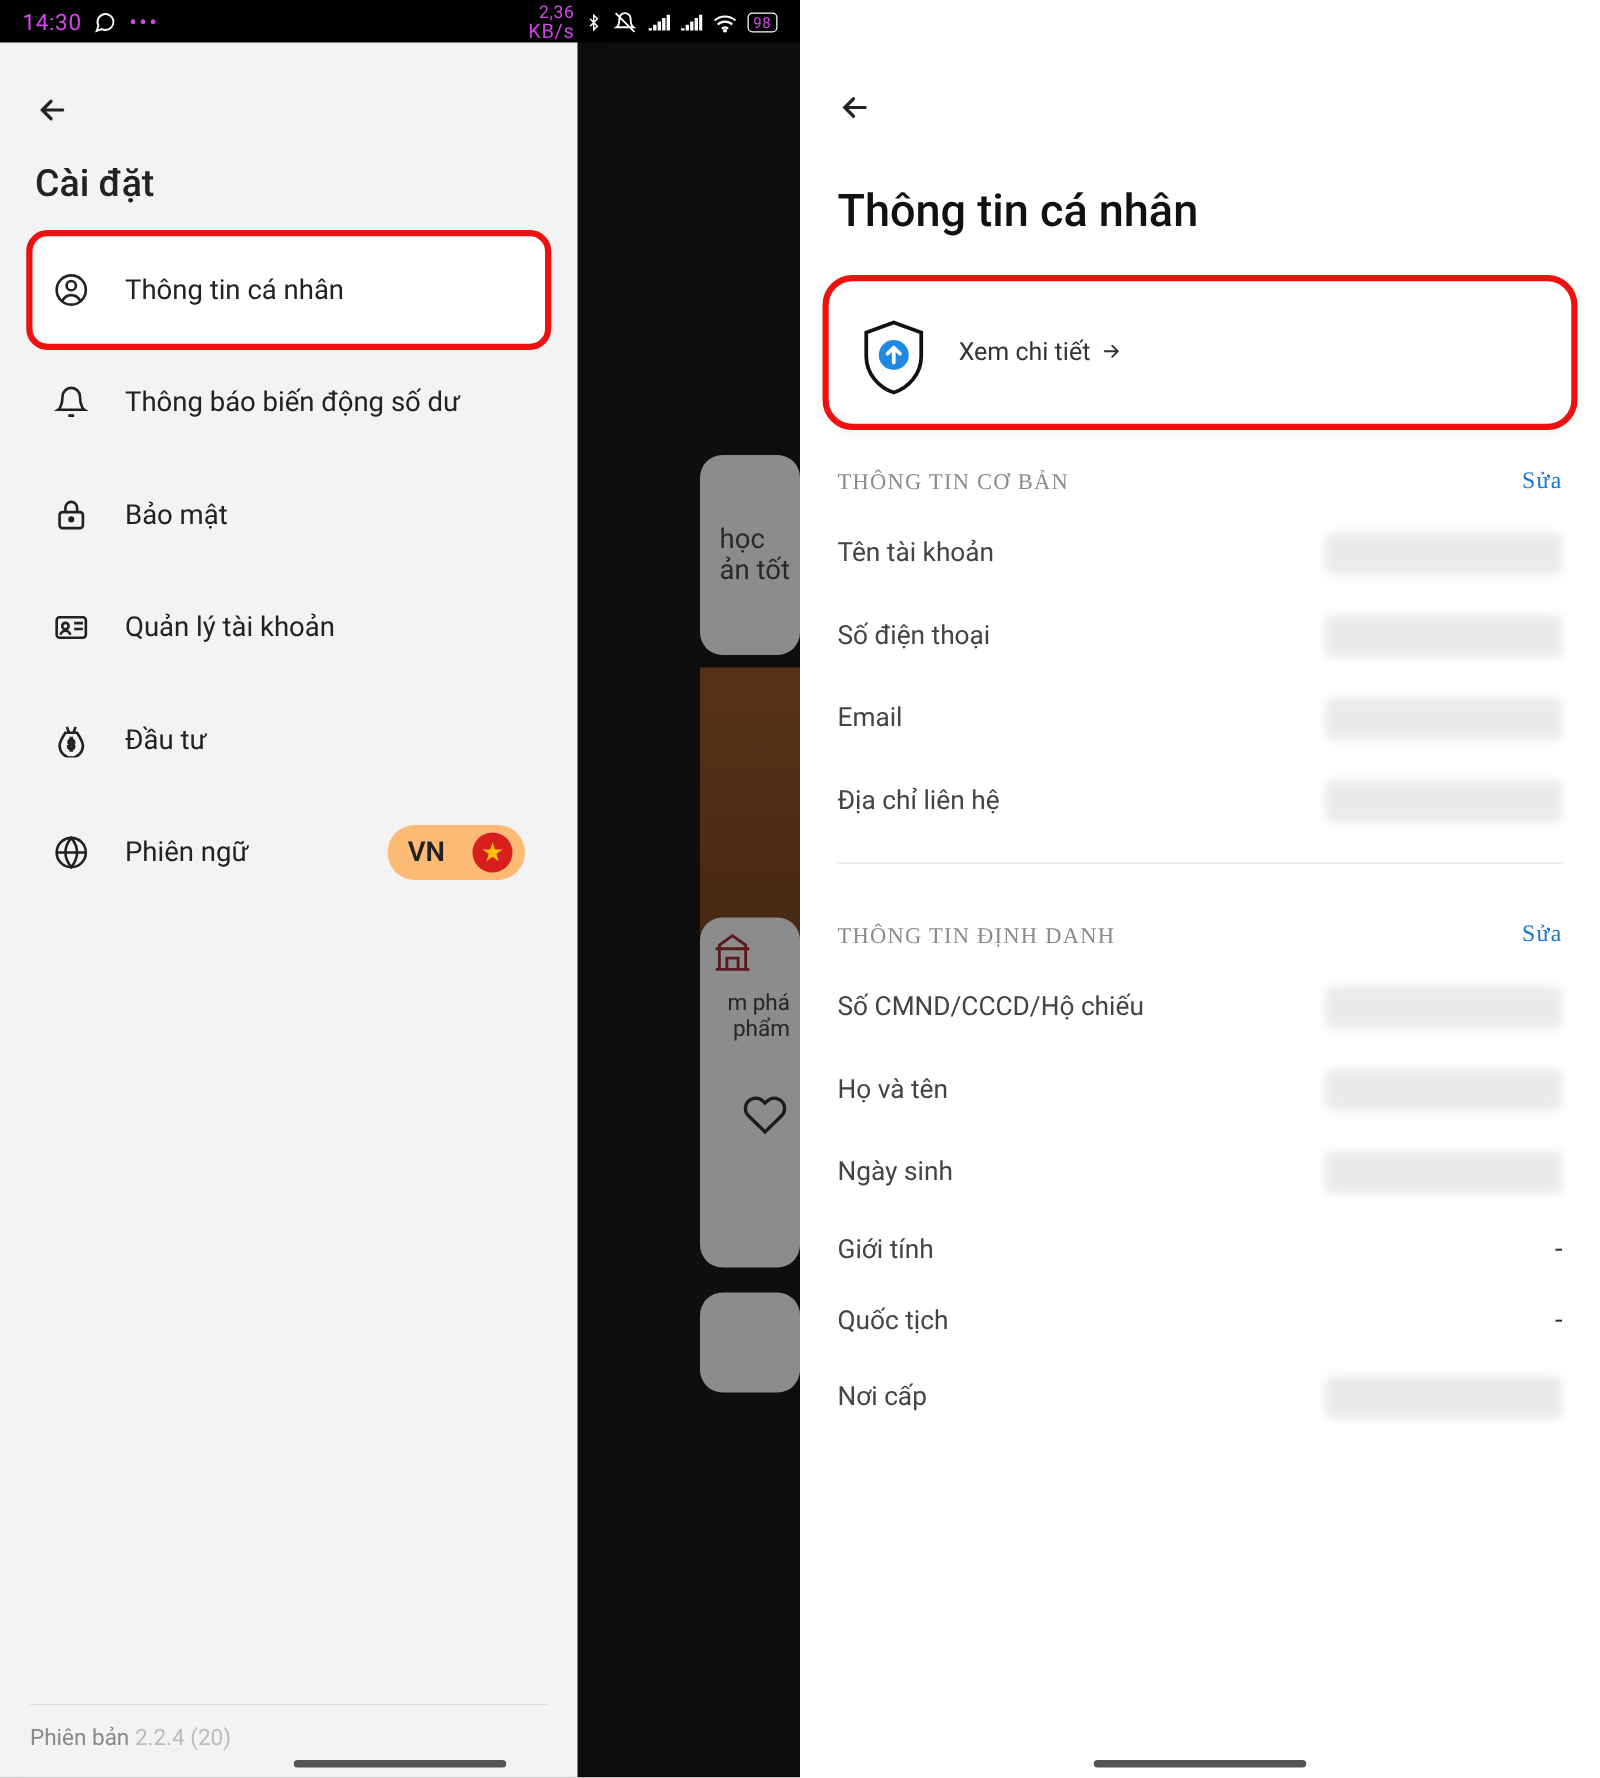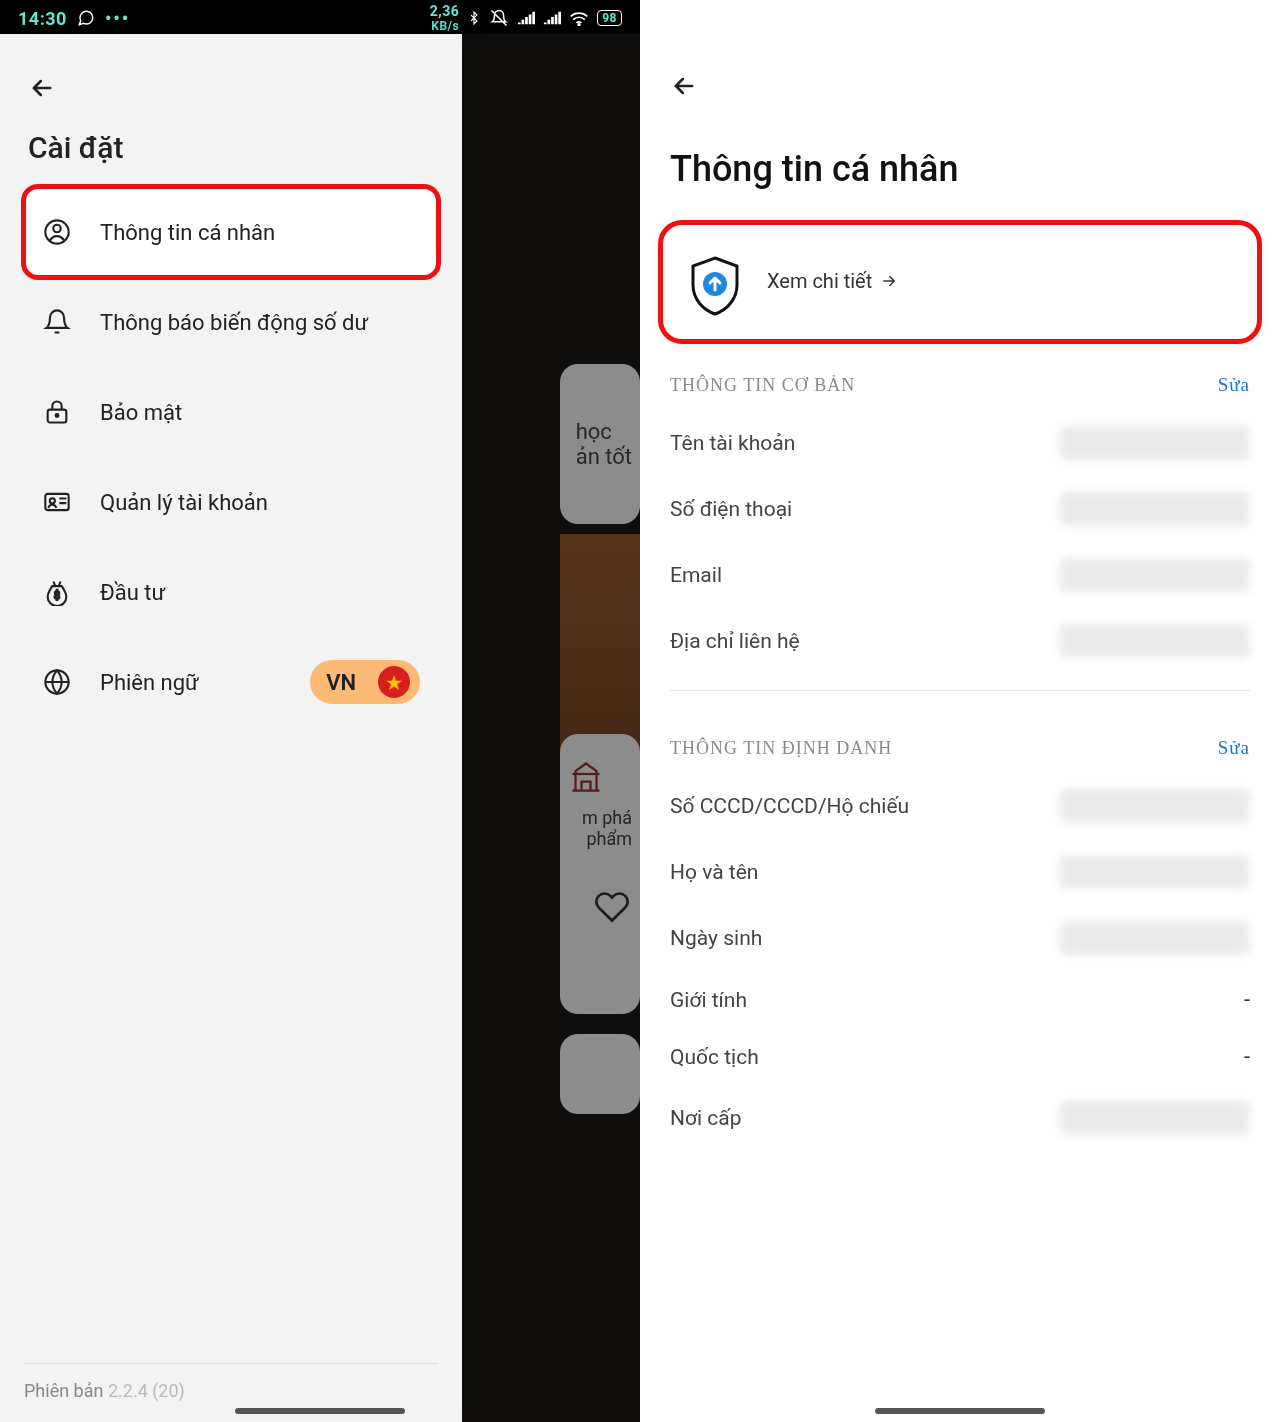--- a/index.html
+++ b/index.html
@@ -11,28 +11,27 @@
     display: flex;
   }
   .phone { width: 640px; height: 1422px; position: relative; overflow: hidden; }
   .phone-left { background: #a9a5a0; }
   .phone-right { background: #fff; }
 
   
   .statusbar {
     height: 34px;
     background: #000;
-    color: #5eead4;
+    color: #d946ef;
     display: flex;
     align-items: center;
     justify-content: space-between;
     padding: 18px 18px;
     font-size: 18px;
     letter-spacing: 0.5px;
-    font-weight: bold;
   }
   .sb-left { display: flex; align-items: center; gap: 10px; }
   .sb-right { display: flex; align-items: center; gap: 8px; font-size: 14px; }
   .sb-dots { letter-spacing: 2px; }
 
   
   .bg-content {
     position: absolute;
     top: 34px; left: 0; right: 0; bottom: 0;
     background: #1c1b19;
@@ -42,21 +41,21 @@
     background: #fff; border-radius: 18px; color:#4a4a4a; font-size:22px;
     display:flex; align-items:center; justify-content:flex-end; padding-right:8px;
   }
   .bg-warm {
     position: absolute; top: 500px; right: 0; width: 80px; height: 320px;
     background: linear-gradient(#9f5c2f,#704120);
   }
   .bg-card2 {
     position: absolute; top: 700px; right: 0; width: 80px; height: 280px;
     background: #fff; border-radius: 18px; color:#444; font-size:18px;
-    padding: 25px 8px; text-align: right;
+    padding: 10px 8px; text-align: right;
   }
   .bg-card3 {
     position: absolute; top: 1000px; right: 0; width: 80px; height: 80px;
     background: #fff; border-radius: 18px;
   }
   .bg-overlay {
     position: absolute; inset: 0;
     background: rgba(0,0,0,0.45);
   }
 
@@ -164,21 +163,21 @@
       <span>
         <svg width="18" height="18" viewBox="0 0 24 24" fill="none" stroke="#fff" stroke-width="2">
             <path d="M21 11.5a8.38 8.38 0 0 1-8.5 8.5 8.5 8.5 0 0 1-3.9-.95L3 21l1.95-5.6A8.5 8.5 0 1 1 21 11.5z"></path>
           </svg>
       </span>
       <span class="sb-dots">•••</span>
     </div>
     <div class="sb-right">
       <span style="line-height:1;text-align:right">
         <span>2,36</span><br>
-        <span style="font-size:12px">KB/s</span>
+        <span style="font-size:16px">KB/s</span>
       </span>
       <span>
         <svg width="14" height="18" viewBox="0 0 24 24" fill="none" stroke="#fff" stroke-width="2">
             <path d="M7 7l10 10-5 5V2l5 5L7 17"></path>
           </svg>
       </span>
       <span>
         <svg width="20" height="18" viewBox="0 0 24 24" fill="none" stroke="#fff" stroke-width="2">
             <path d="M18 8a6 6 0 0 0-12 0c0 7-3 9-3 9h18s-3-2-3-9M2 2l20 20"></path>
           </svg>
@@ -370,21 +369,21 @@
   </div>
 
   <div class="sep"></div>
 
   <div class="section-head">
     <span class="lbl">THÔNG TIN ĐỊNH DANH</span>
     <span class="edit">Sửa</span>
   </div>
 
   <div class="info-row">
-    <span style="max-width:260px">Số CCCD/CCCD/Hộ chiếu</span>
+    <span style="max-width:260px">Số CMND/CCCD/Hộ chiếu</span>
       <span class="val-blur"></span>
   </div>
   <div class="info-row">
     <span>Họ và tên</span>
       <span class="val-blur"></span>
   </div>
   <div class="info-row">
     <span>Ngày sinh</span>
       <span class="val-blur"></span>
   </div>

